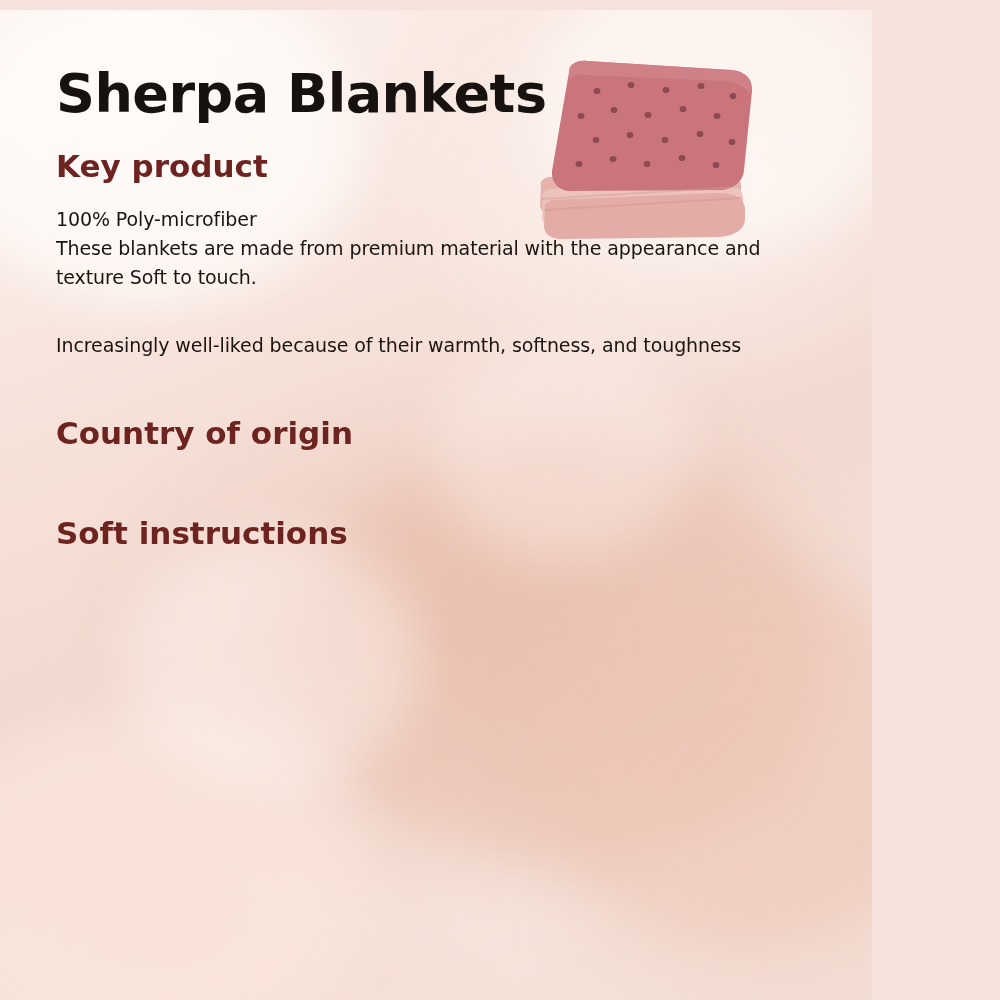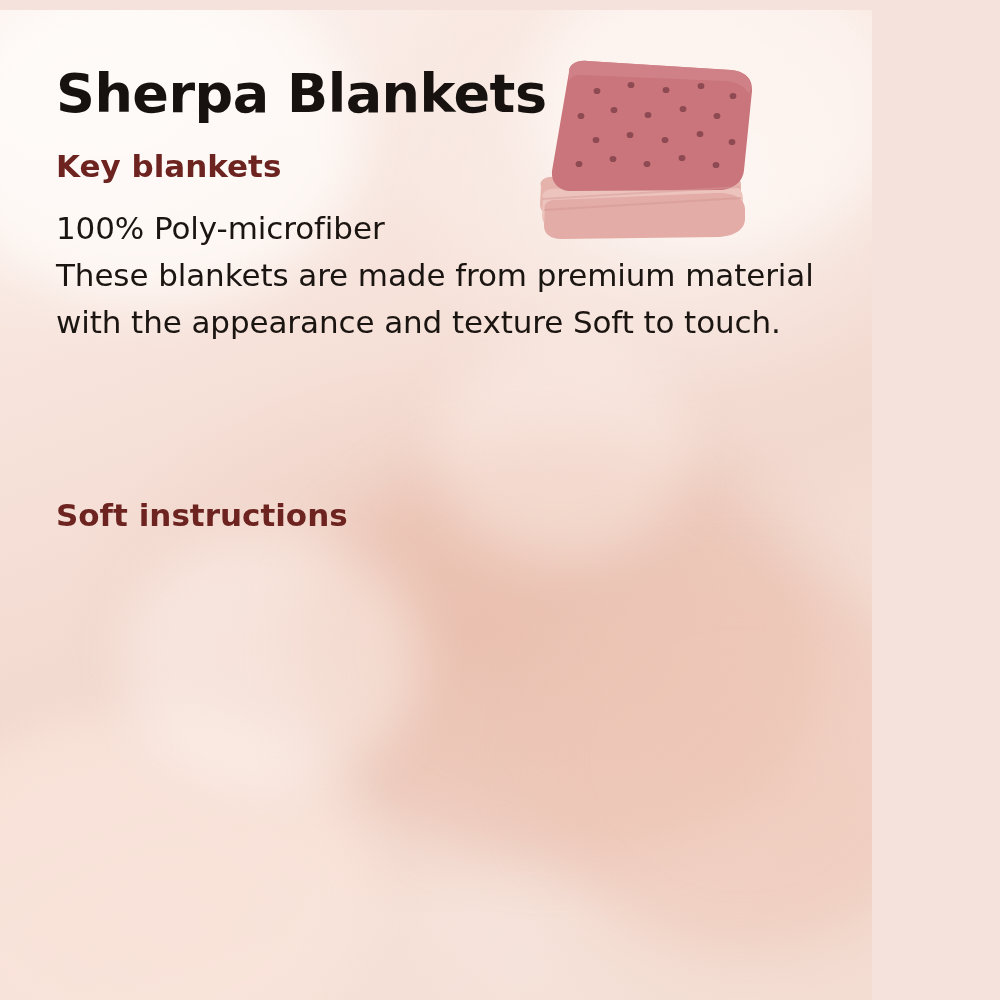--- a/index.html
+++ b/index.html
@@ -64,21 +64,21 @@
     font-family: "DejaVu Sans", sans-serif;
     font-size: 31px;
     color: #6d2420;
     margin: 0 0 22px 0;
     line-height: 1.1;
   }
   .section-head.tight { margin-bottom: 10px; }
 
   .body-text {
     font-family: "DejaVu Sans", sans-serif;
-    font-size: 31px;
+    font-size: 19px;
     color: #1b1512;
     line-height: 1.52;
     max-width: 900px;
     margin: 0;
     letter-spacing: -0.1px;
   }
 
   .gap-lg { height: 40px; }
   .gap-xl { height: 56px; }
 
@@ -139,26 +139,28 @@
     </g>
 
     <path d="M9 152 L 206 140" stroke="#d59a97" stroke-width="2" fill="none" opacity="0.6"></path>
     <path d="M7 141 L 204 129" stroke="#d59a97" stroke-width="2" fill="none" opacity="0.45"></path>
   </svg>
 
   <div class="content">
 
     <h1 class="title">Sherpa Blankets</h1>
 
-    <h2 class="section-head">Key blankets</h2>
+    <h2 class="section-head">Key product</h2>
     <p class="body-text" style="white-space: pre-line;">100% Poly-microfiber
 These blankets are made from premium material with the appearance and texture Soft to touch.</p>
     <div class="gap-lg"></div>
+    <p class="body-text">Increasingly well-liked because of their warmth, softness, and toughness</p>
 
     <div class="gap-xl"></div>
 
+    <h2 class="section-head tight">Country of origin</h2>
 
     <div class="gap-xl"></div>
 
     <h2 class="section-head tight">Soft instructions</h2>
 
   </div>
 </div>
 
 </body></html>

